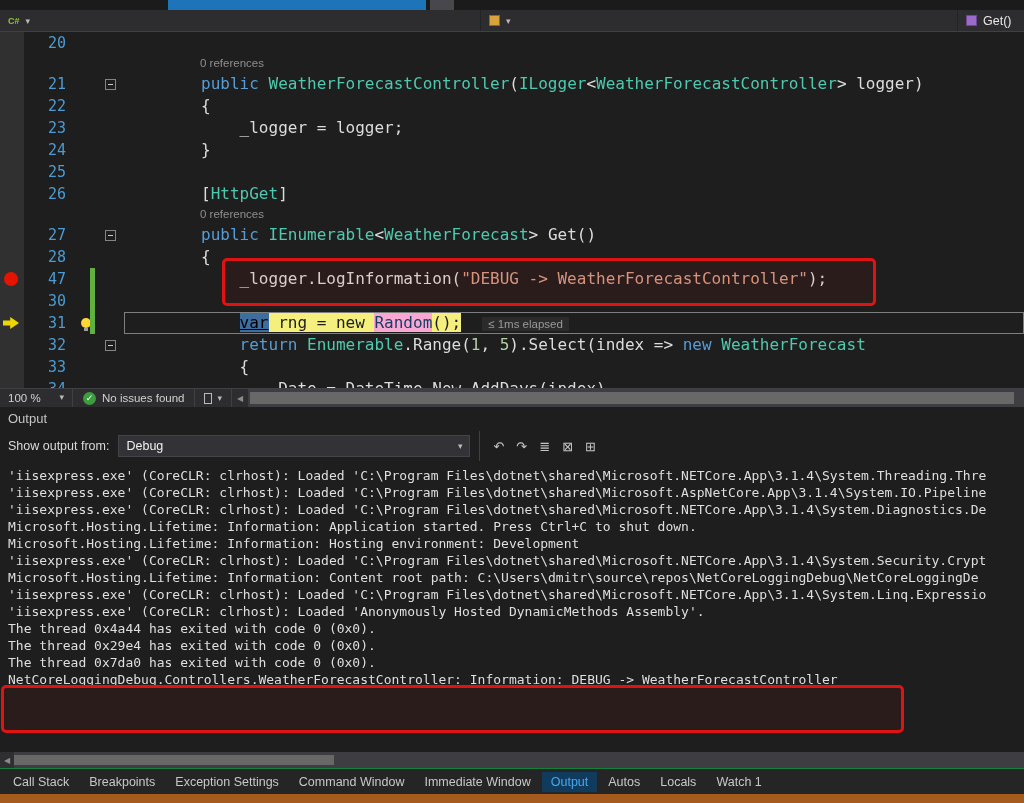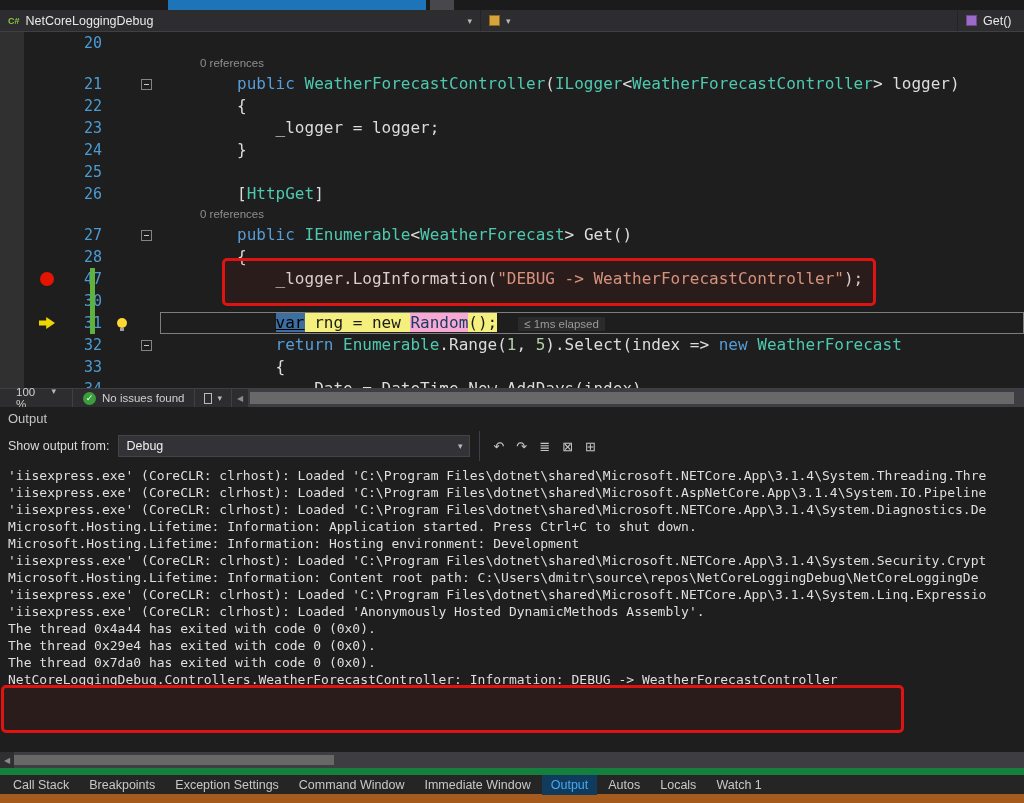--- a/index.html
+++ b/index.html
@@ -21,21 +21,21 @@
   .combo-text{flex:1;overflow:hidden;}
   .chev{color:#B9B9B9;font-size:9px;}
   .ico-proj{font-size:9px;font-weight:bold;color:#8CC63F;font-family:"Liberation Sans",sans-serif;}
   .ico-class{width:11px;height:11px;background:#D9A33C;border:1px solid #8A6A1F;box-sizing:border-box;flex:none;}
   .ico-method{width:11px;height:11px;background:#9B6BC8;border:1px solid #6E4693;box-sizing:border-box;flex:none;}
 
   
   .editor{height:356px;position:relative;overflow:hidden;background:#1E1E1E;
           font-family:"DejaVu Sans Mono",monospace;}
   .editor::before{content:"";position:absolute;left:0;top:0;width:24px;height:100%;background:#303031;}
-  .code-row{display:flex;height:22px;line-height:22px;font-size:16px;color:#DCDCDC;position:relative;padding-left:36px;}
+  .code-row{display:flex;height:22px;line-height:22px;font-size:16px;color:#DCDCDC;position:relative;}
   .gutter{width:24px;position:relative;flex:none;}
   .lnum{width:52px;flex:none;text-align:right;padding-right:10px;color:#4B9CD4;font-size:15px;box-sizing:border-box;}
   .foldcol{width:48px;flex:none;display:flex;align-items:center;position:relative;}
   .codetext{flex:1;white-space:pre;overflow:hidden;}
   .codelens{height:19px;line-height:19px;padding-left:200px;font-family:"Liberation Sans",sans-serif;
             font-size:11.5px;color:#8F8F8F;}
   .kw{color:#569CD6;}
   .type{color:#4EC9B0;}
   .str{color:#D69D85;}
   .numlit{color:#B5CEA8;}
@@ -55,21 +55,21 @@
   .foldbox::after{content:"";position:absolute;left:2px;top:4px;width:5px;height:1px;background:#C8C8C8;}
   .green-change-bar{position:absolute;left:90px;top:236px;width:5px;height:66px;background:#5FB23E;}
   .red-annotation{position:absolute;border:3px solid #E01313;border-radius:5px;
                   background:rgba(224,19,19,0.07);pointer-events:none;z-index:5;}
   .rb1{left:222px;top:226px;width:648px;height:42px;}
   .rb2{left:1px;top:278px;width:897px;height:42px;}
 
   
   .editor-status{height:19px;background:#2D2D30;border-top:1px solid #3F3F46;display:flex;align-items:center;
                  font-size:11.5px;color:#D0D0D0;box-sizing:border-box;}
-  .zoom{display:flex;align-items:flex-start;gap:7px;padding:0 16px;width:72px;box-sizing:border-box;}
+  .zoom{display:flex;align-items:flex-start;gap:7px;padding:0 8px;width:72px;box-sizing:border-box;}
   .zoom .chev{margin-left:auto;}
   .vsep{width:1px;height:100%;background:#3F3F46;flex:none;}
   .issues{display:flex;align-items:center;gap:6px;padding:0 10px;}
   .check-circle{width:13px;height:13px;border-radius:50%;background:#3B9E3B;color:#FFF;font-size:9px;
                 line-height:13px;text-align:center;flex:none;}
   .health-opts{display:flex;align-items:center;gap:5px;padding:0 9px;}
   .doc-ico{width:8px;height:11px;border:1px solid #B9B9B9;box-sizing:border-box;}
   .scroll-left-arrow{font-size:8px;color:#8A8A8A;padding:0 5px;}
   .hscroll{flex:1;height:100%;background:#3E3E42;position:relative;}
   .hscroll .thumb{position:absolute;left:2px;right:10px;top:3px;bottom:3px;background:#686868;}
@@ -89,41 +89,40 @@
   .out-line{height:17px;white-space:pre;}
 
   
   .bottom-hscroll{height:16px;background:#2F2F32;display:flex;align-items:center;}
   .sb-arrow{font-size:8px;color:#8A8A8A;width:14px;text-align:center;flex:none;}
   .sb-track{flex:1;height:100%;position:relative;background:#3E3E42;}
   .sb-thumb{position:absolute;left:0;top:3px;bottom:3px;width:320px;background:#686868;}
 
   
   .bottom-tabs{height:26px;background:#252526;display:flex;align-items:center;padding-left:4px;gap:2px;
-               border-top:7px solid #15803d;box-sizing:border-box;}
+               border-top:1px solid #15803d;box-sizing:border-box;}
   .btab{padding:3px 9px;font-size:12.5px;color:#C8C8C8;cursor:default;white-space:nowrap;}
   .btab.active{background:#103B5C;color:#46A8F0;}
 
   
   .debug-bar{height:9px;background:#A55B1D;}
 </style>
 </head>
 <body>
 
 <div class="vs-root">
 
   <div class="top-strip">
     <div class="tab-sliver-active"></div>
     <div class="tab-sliver-gray"></div>
   </div>
 
   <div class="navbar">
     <div class="combo combo-project">
       <span class="ico-proj">C#</span>
-      <span class="combo-text">NetCoreLoggingDebug</span>
       <span class="chev">▾</span>
     </div>
     <div class="combo combo-type">
       <span class="ico-class"></span>
       <span class="chev">▾</span>
     </div>
     <div class="combo combo-member">
       <span class="ico-method"></span>
       <span class="combo-text">Get()</span>
     </div>

